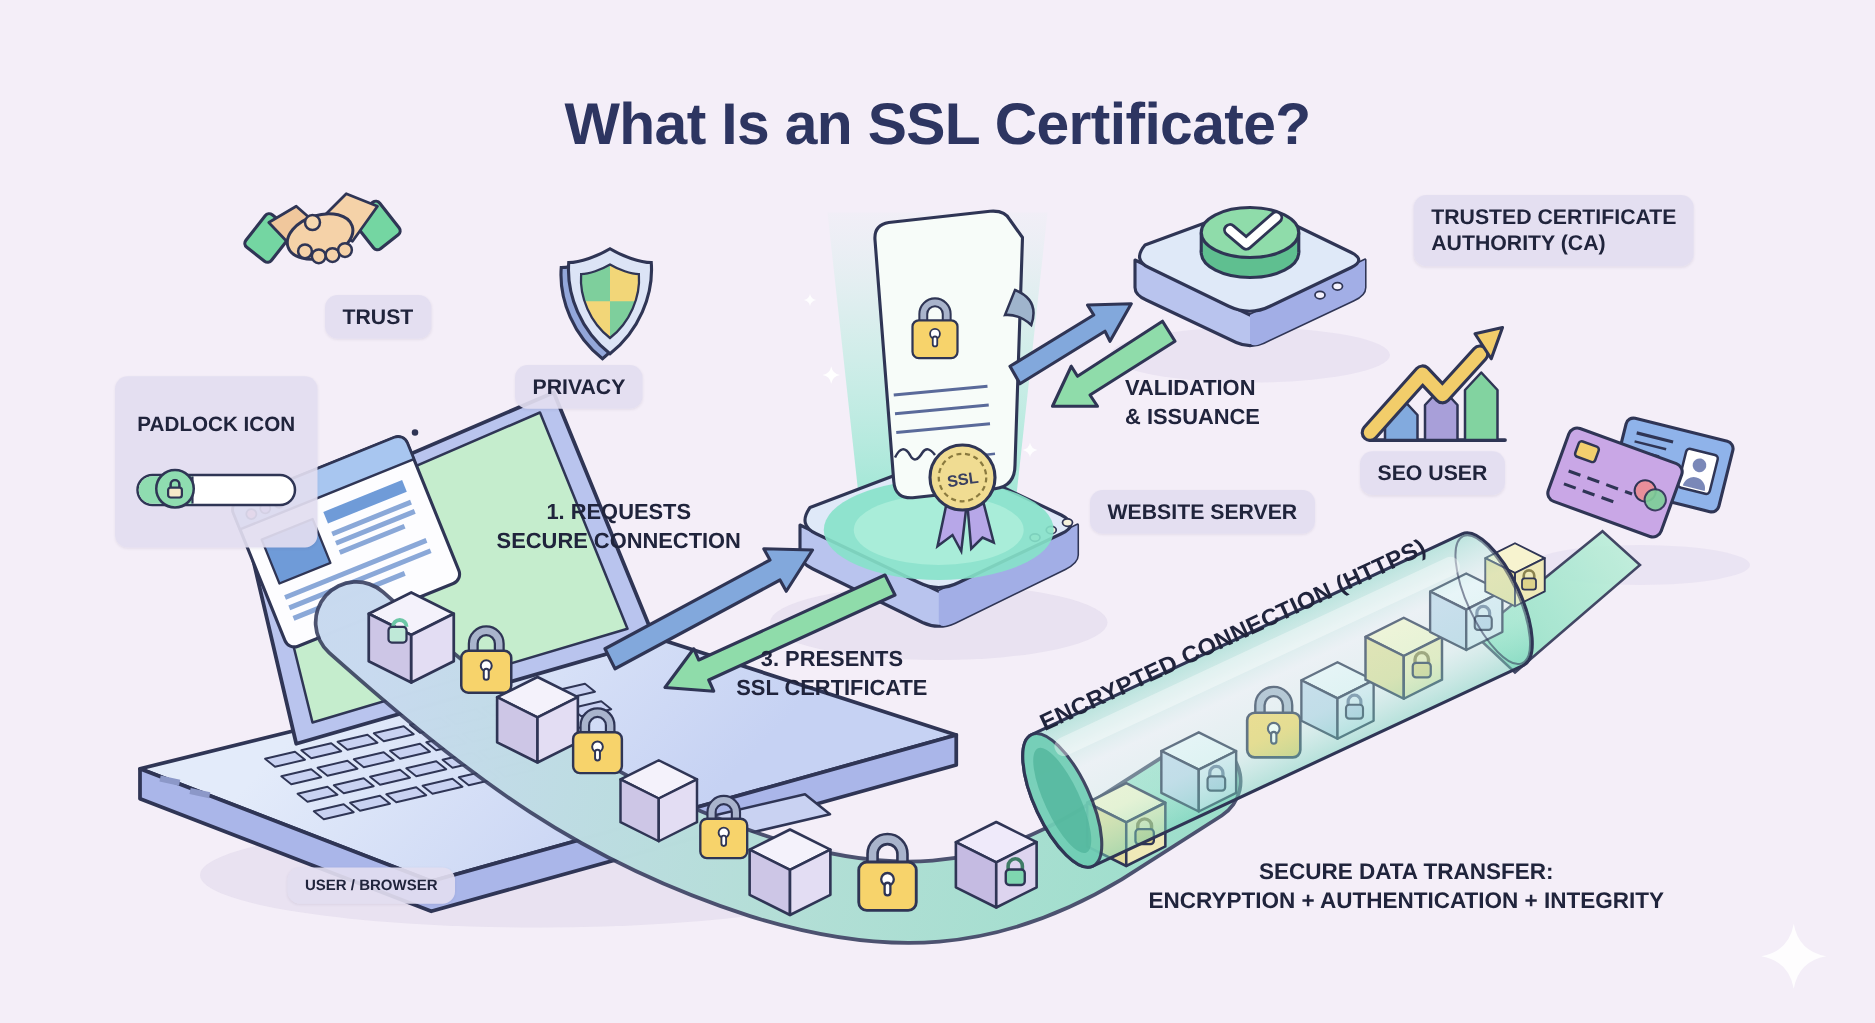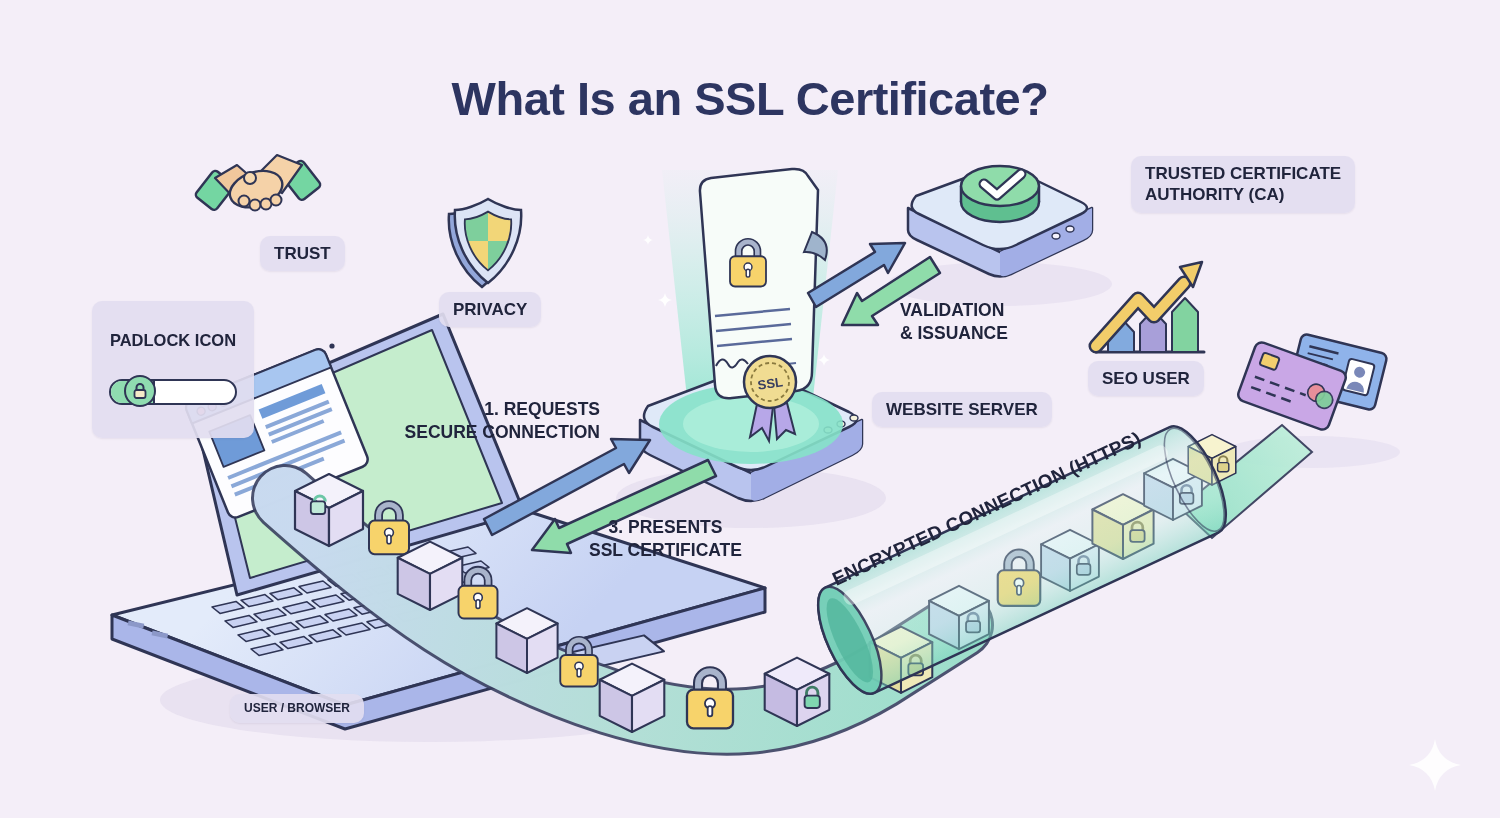--- a/index.html
+++ b/index.html
@@ -11,35 +11,35 @@
   .canvas{position:relative;width:1500px;height:818px;background:var(--background);overflow:hidden;}
   .canvas svg.scene{position:absolute;inset:0;}
   .title{position:absolute;top:40px;left:0;width:100%;text-align:center;font-size:47px;
     font-weight:800;color:var(--heading-text);letter-spacing:-.5px;}
   .tag{position:absolute;background:var(--label-bg);color:var(--label-text);font-weight:700;
     font-size:17px;line-height:1.25;padding:7px 14px;border-radius:10px;white-space:pre-line;
     box-shadow:0 1px 2px rgba(60,50,90,.08);}
   .plain{position:absolute;color:var(--label-text);font-weight:700;font-size:17.5px;line-height:1.3;
     white-space:pre-line;text-align:center;}
   .tag-trust{left:222px;top:236px;margin-left:38px;}
-  .tag-privacy{left:439px;top:292px;}
+  .tag-privacy{left:412px;top:292px;}
   .padlock-box{left:92px;top:301px;width:162px;padding:8px 4px 12px;text-align:center;}
   .padlock-title{font-size:16.5px;font-weight:700;}
   .pill{margin:7px auto 0;width:128px;height:26px;background:#fff;border:2.5px solid #2f3555;
     border-radius:14px;position:relative;}
   .pill-green{position:absolute;left:0;top:0;width:44px;height:100%;background:#8fdcb0;
     border-radius:11px 0 0 11px;border-right:2.5px solid #2f3555;}
   .pill-circle{position:absolute;left:13px;top:-6px;width:32px;height:32px;background:#8fdcb0;
     border:2.5px solid #2f3555;border-radius:50%;display:flex;align-items:center;justify-content:center;}
   .tag-user{left:230px;top:694px;font-size:12px;}
   .tag-server{left:872px;top:392px;}
   .tag-ca{left:1131px;top:156px;text-align:left;padding-left:14px;}
   .tag-seo{left:1088px;top:361px;}
   .tag-protects{left:1206px;top:508px;text-align:center;}
-  .step1{left:390px;top:398px;width:210px;text-align:right;}
+  .step1{left:390px;top:398px;width:210px;}
   .step2{left:558px;top:516px;width:215px;}
   .validation{left:900px;top:299px;width:190px;text-align:left;}
   .tube-label{left:812px;top:497px;width:350px;transform:rotate(-25deg);font-size:19px;letter-spacing:.3px;}
   .footer{left:850px;top:686px;width:550px;font-size:18px;}
 </style>
 </head>
 <body>
 
 <div class="canvas">
 
@@ -332,14 +332,16 @@
 AUTHORITY (CA)</div>
 <div class="tag tag-seo">SEO USER</div>
 
 <div class="plain step1">1. REQUESTS
 SECURE CONNECTION</div>
 <div class="plain step2">3. PRESENTS
 SSL CERTIFICATE</div>
 <div class="plain validation">VALIDATION
 &amp; ISSUANCE</div>
 <div class="plain tube-label">ENCRYPTED CONNECTION (HTTPS)</div>
+<div class="plain footer">SECURE DATA TRANSFER:
+ENCRYPTION + AUTHENTICATION + INTEGRITY</div>
 
 </div>
 
 </body></html>

